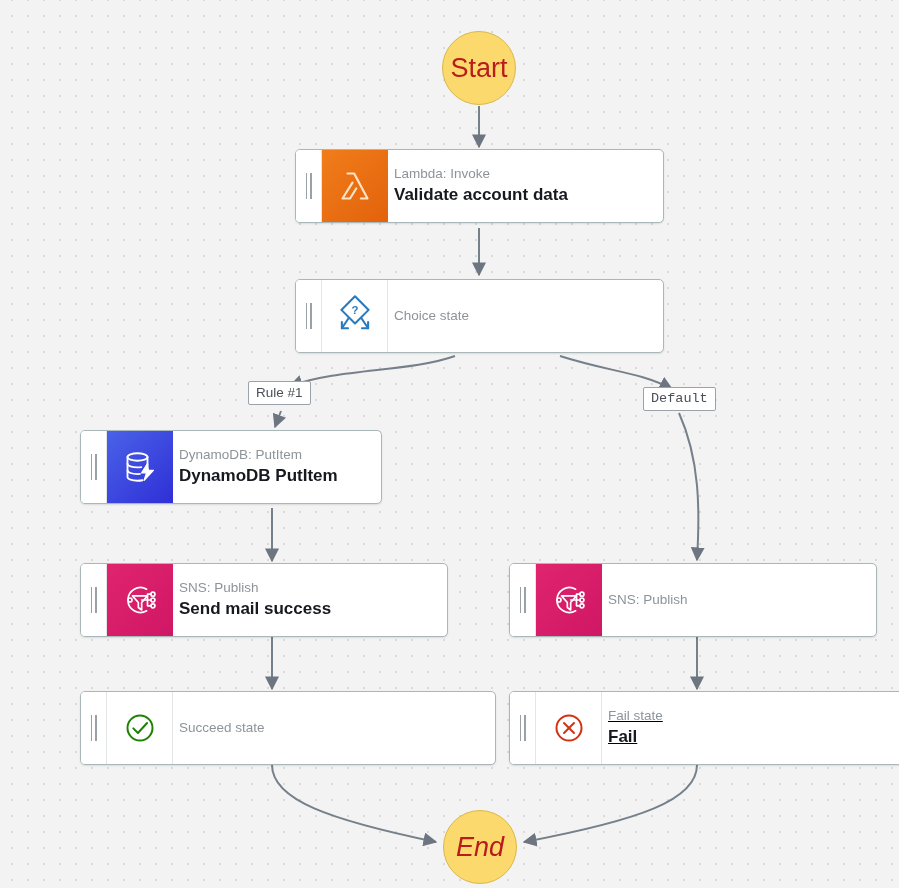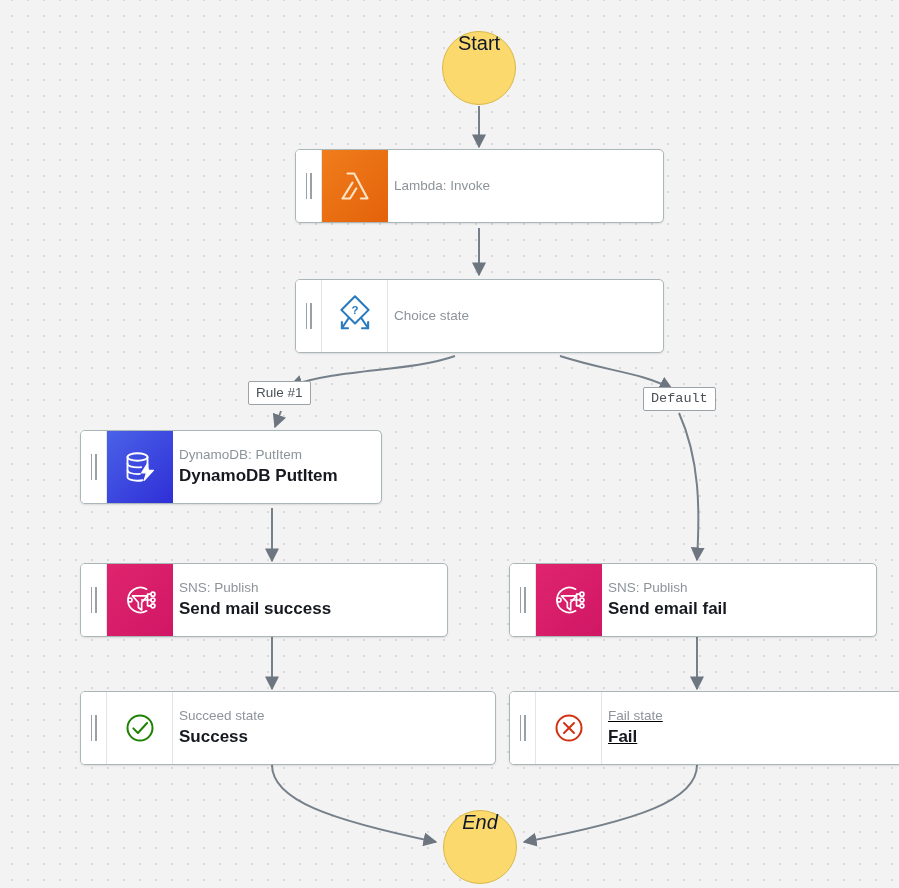--- a/index.html
+++ b/index.html
@@ -32,24 +32,24 @@
 
   
   .terminal {
     position: absolute;
     width: 74px;
     height: 74px;
     border-radius: 50%;
     background: #fbd96c;
     border: 1px solid #d9b84a;
     display: flex;
-    align-items: flex-start;
+    align-items: center;
     justify-content: center;
-    font-size: 20px;
-    color: #0f172a;
+    font-size: 27px;
+    color: #b91c1c;
     font-family: "Liberation Sans", sans-serif;
     z-index: 3;
   }
 
   
   .card {
     position: absolute;
     height: 74px;
     background: #ffffff;
     border: 1px solid #aab7b8;
@@ -173,20 +173,21 @@
         <i></i>
       </div>
     <div class="iconbox lambda">
       <svg width="40" height="40" viewBox="0 0 48 48" fill="none" stroke="#ffe3c4" stroke-width="2.6" stroke-linejoin="round" stroke-linecap="round">
         <path d="M15 9 h8 l16 30 h-8"></path>
         <path d="M21 20 l-12 19 h9 l7.5 -12"></path>
       </svg>
     </div>
     <div class="labels">
       <div class="sub">Lambda: Invoke</div>
+      <div class="title">Validate account data</div>
     </div>
   </div>
 
   <div class="card" style="left:295px; top:279px; width:369px;">
     <div class="grip">
         <i></i>
         <i></i>
       </div>
     <div class="iconbox plain">
       <svg width="42" height="42" viewBox="0 0 48 48" fill="none" stroke="#2a7bbd" stroke-width="2.4" stroke-linejoin="round" stroke-linecap="round">
@@ -268,38 +269,36 @@
         <path d="M33 24 v-7 h4"></path>
         <path d="M33 24 v7 h4"></path>
         <circle cx="12" cy="24" r="2.4"></circle>
         <circle cx="39.5" cy="17" r="2.4"></circle>
         <circle cx="39.5" cy="24" r="2.4"></circle>
         <circle cx="39.5" cy="31" r="2.4"></circle>
       </svg>
     </div>
     <div class="labels">
       <div class="sub">SNS: Publish</div>
-      <div class="title">Send email fail</div>
     </div>
   </div>
 
   <div class="card" style="left:80px; top:691px; width:416px;">
     <div class="grip">
         <i></i>
         <i></i>
       </div>
     <div class="iconbox plain">
       <svg width="40" height="40" viewBox="0 0 48 48" fill="none" stroke="#1d8102" stroke-width="2.4" stroke-linejoin="round" stroke-linecap="round">
         <circle cx="24" cy="24" r="15"></circle>
         <path d="M16 24.5 L21.5 30 L32.5 18"></path>
       </svg>
     </div>
     <div class="labels">
       <div class="sub">Succeed state</div>
-      <div class="title">Success</div>
     </div>
   </div>
 
   <div class="card" style="left:509px; top:691px; width:416px;text-decoration:underline;">
     <div class="grip">
         <i></i>
         <i></i>
       </div>
     <div class="iconbox plain">
       <svg width="40" height="40" viewBox="0 0 48 48" fill="none" stroke="#d13212" stroke-width="2.4" stroke-linejoin="round" stroke-linecap="round">

